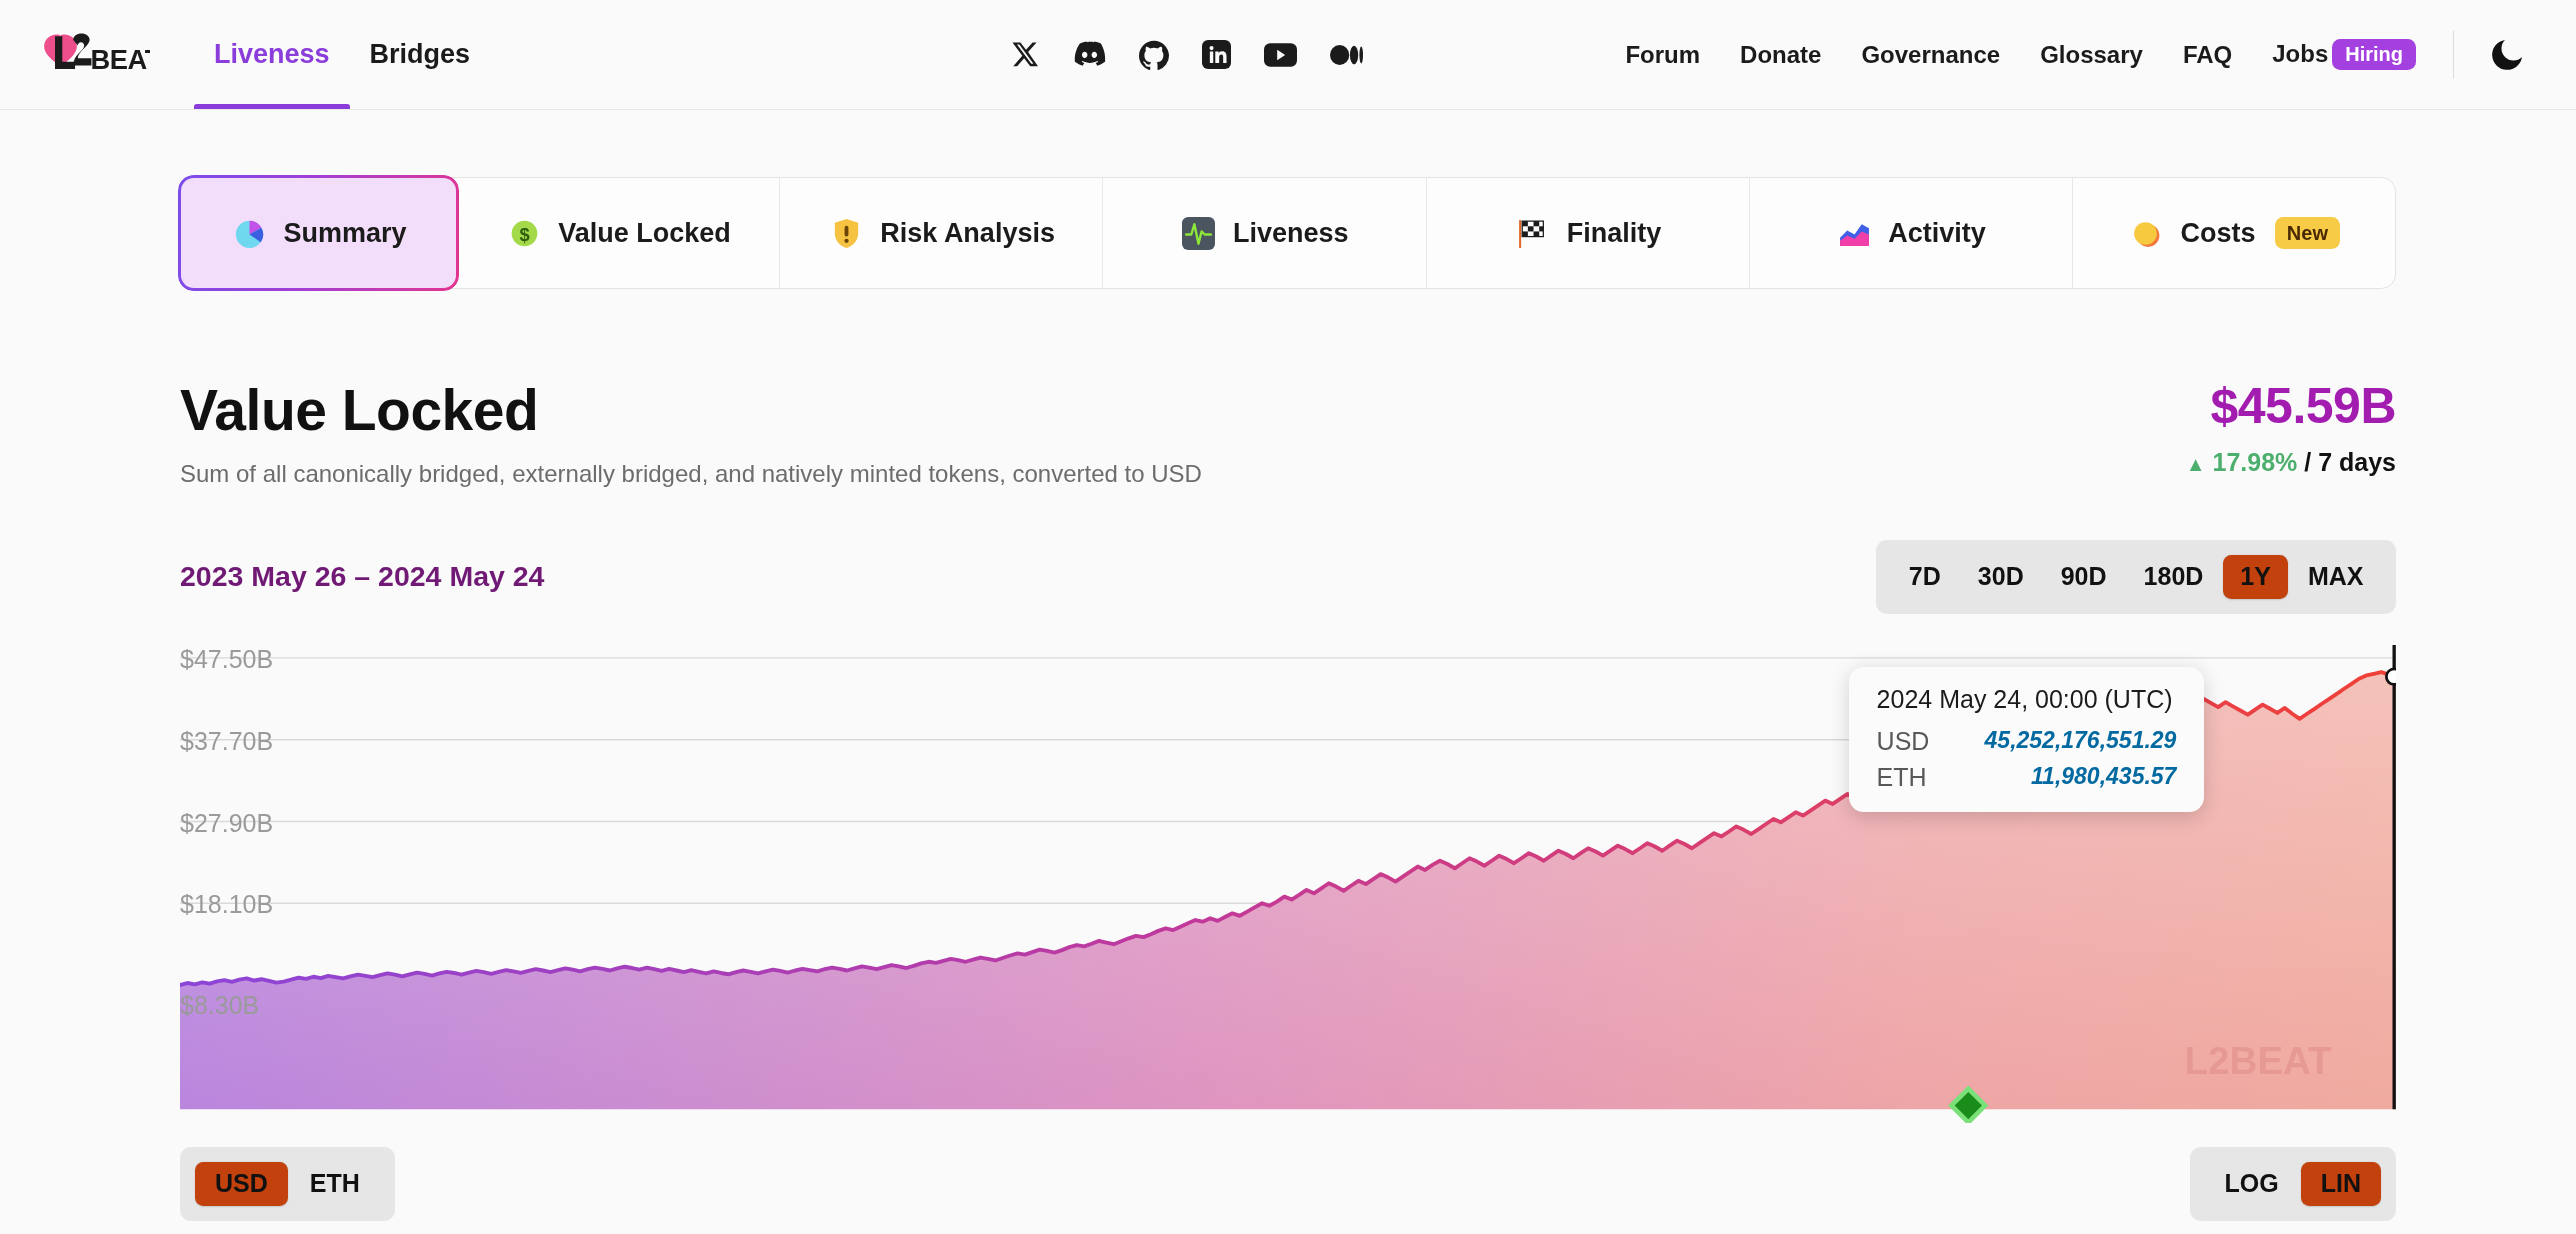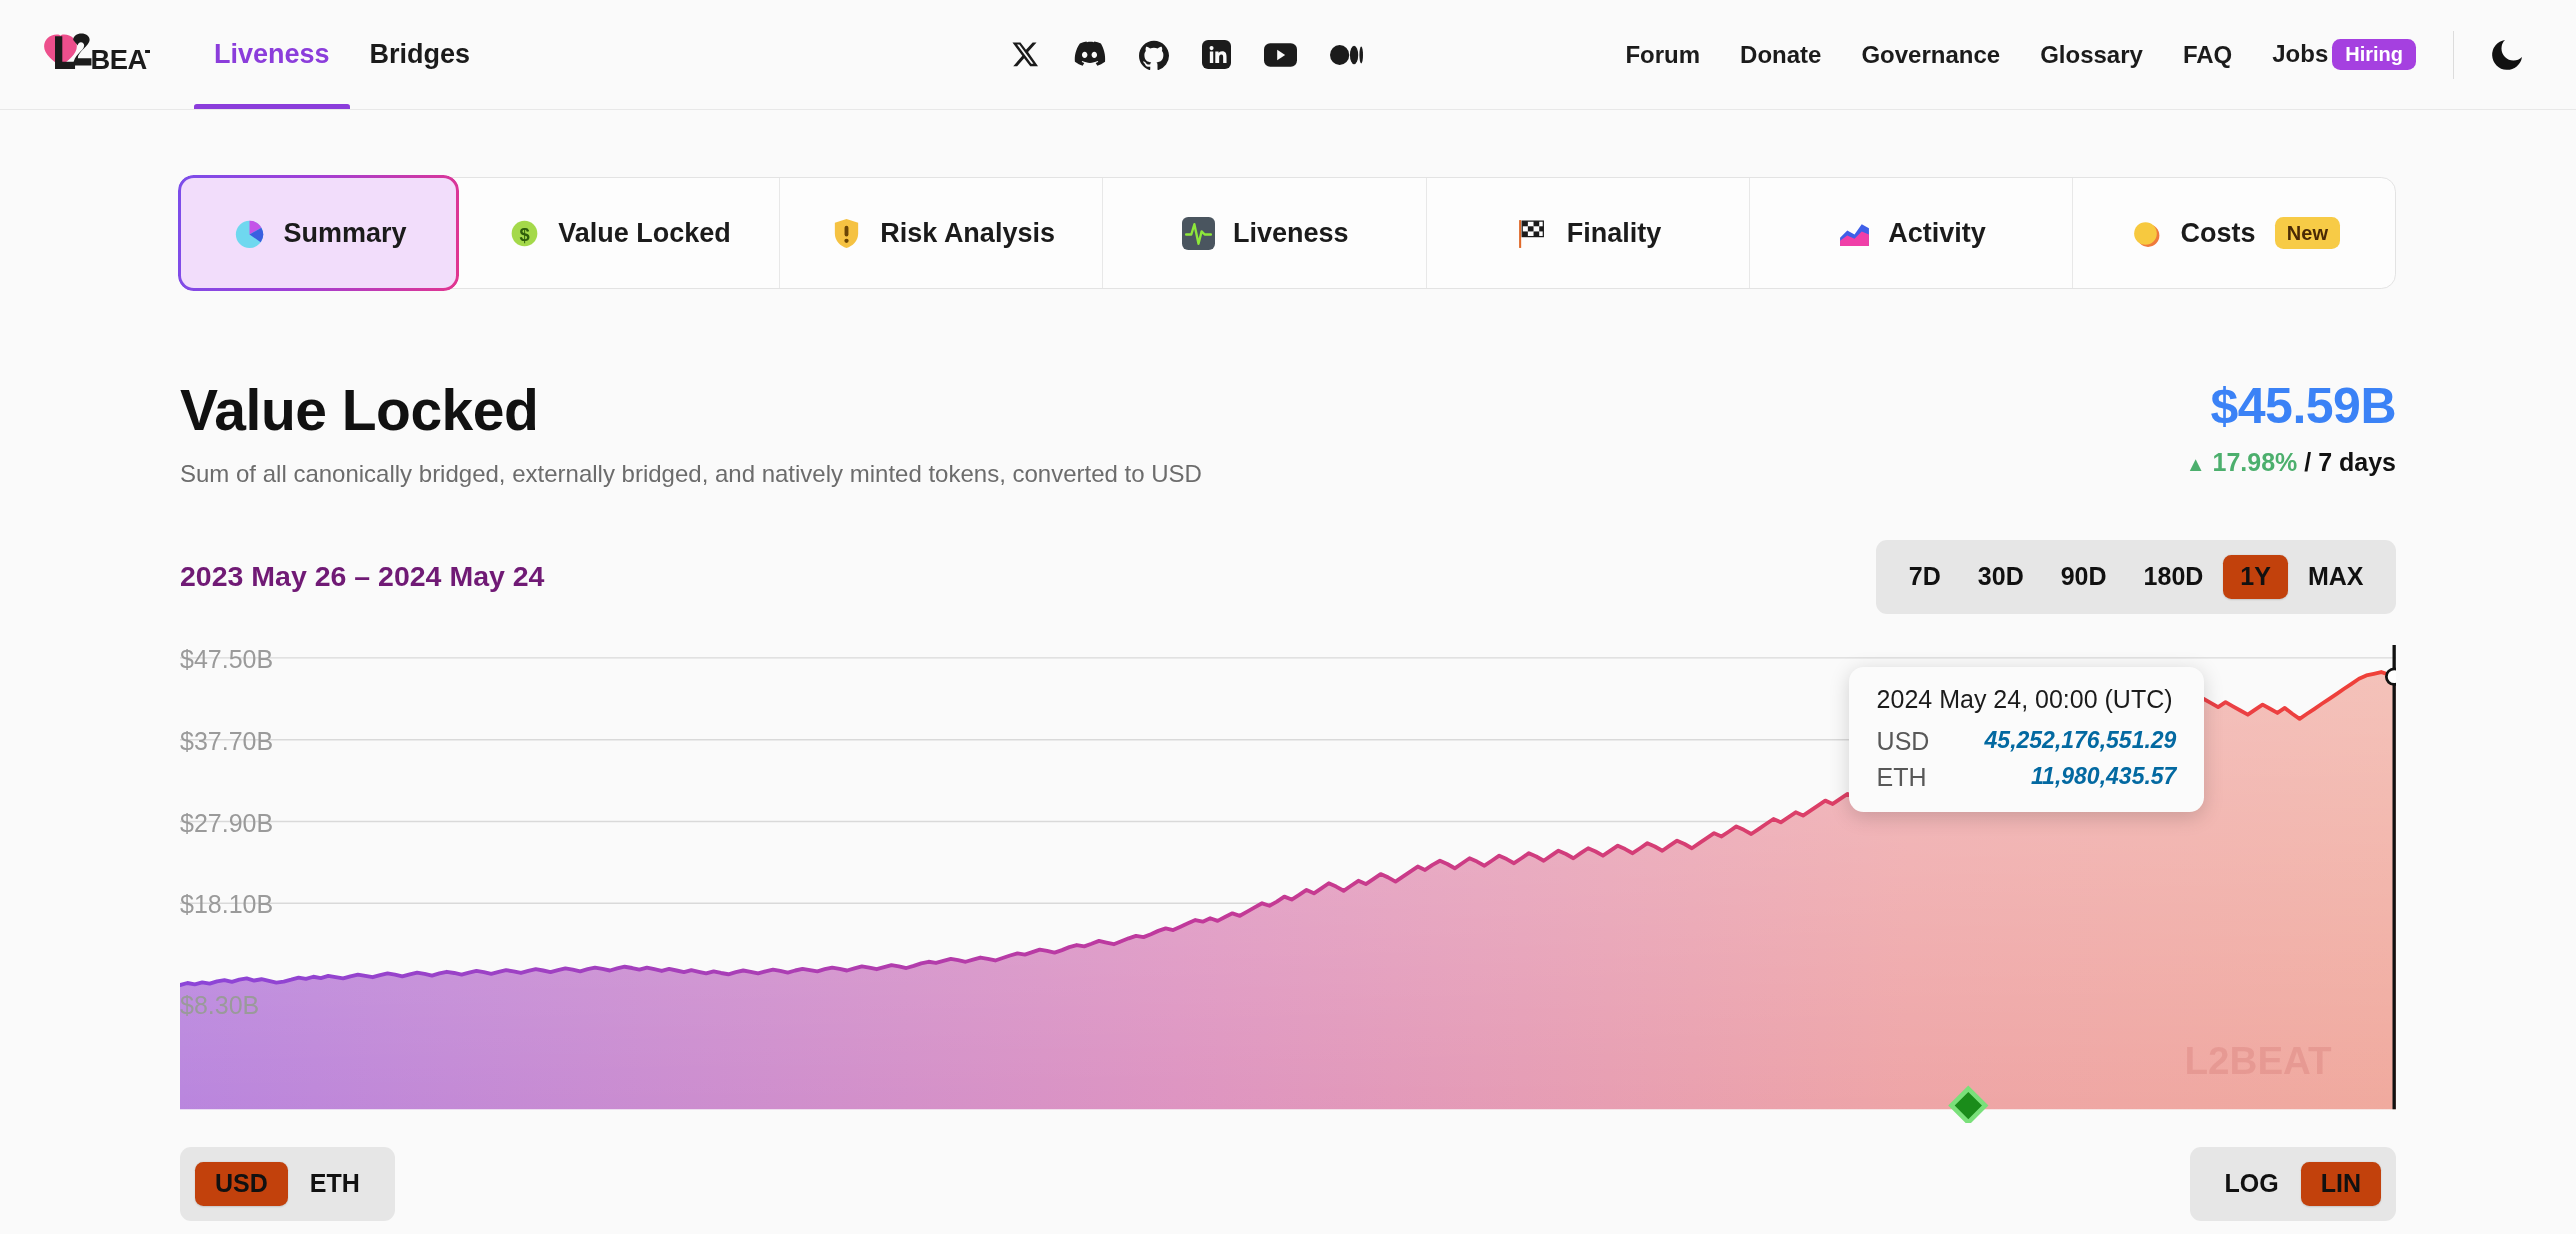--- a/index.html
+++ b/index.html
@@ -107,21 +107,21 @@
     background: #f7cb46; color: #4a2a05;
     font-size: 20px; font-weight: 700;
     border-radius: 8.3px; padding: 5.5px 12px 6.4px;
     line-height: 1; margin-left: 3.7px;
   }
 
   
   .headrow { display: flex; justify-content: space-between; align-items: flex-start; margin-top: 88px; }
   .vl-title { font-size: 57px; font-weight: 700; color: #111; letter-spacing: -0.5px; }
   .vl-sub { font-size: 24px; color: #6c6c6c; margin-top: 16.5px; }
-  .vl-value { font-size: 50px; font-weight: 700; color: #3b82f6; text-align: right; letter-spacing: -0.5px; }
+  .vl-value { font-size: 50px; font-weight: 700; color: #a21caf; text-align: right; letter-spacing: -0.5px; }
   .vl-change { font-size: 25px; font-weight: 700; text-align: right; margin-top: 13px; color: #111; }
   .vl-change .up { color: #4caf6d; }
   .arrow-up { font-size: 20px; color: #4caf6d; }
 
   
   .rangerow { display: flex; justify-content: space-between; align-items: center; margin-top: 52px; }
   .daterange { font-size: 28.5px; font-weight: 700; color: #701a75; }
   .seg {
     display: flex; background: #e6e6e6; border-radius: 11px;
     padding: 15px; gap: 2px;

